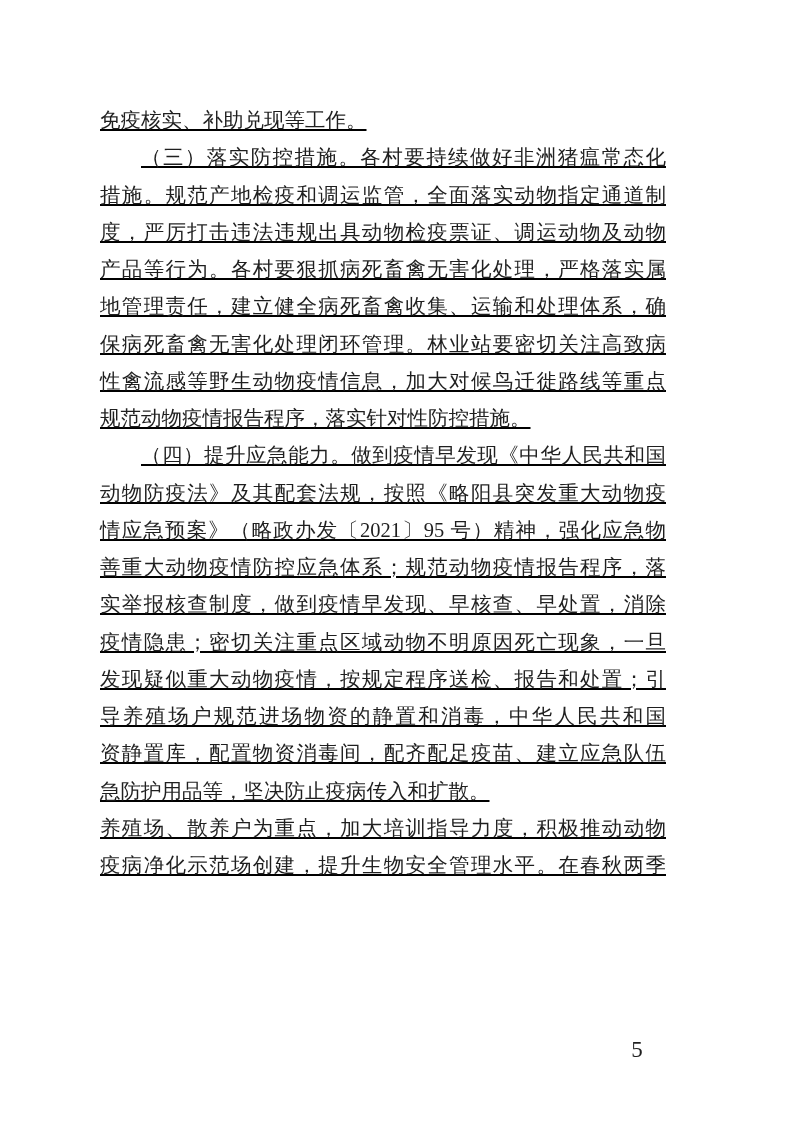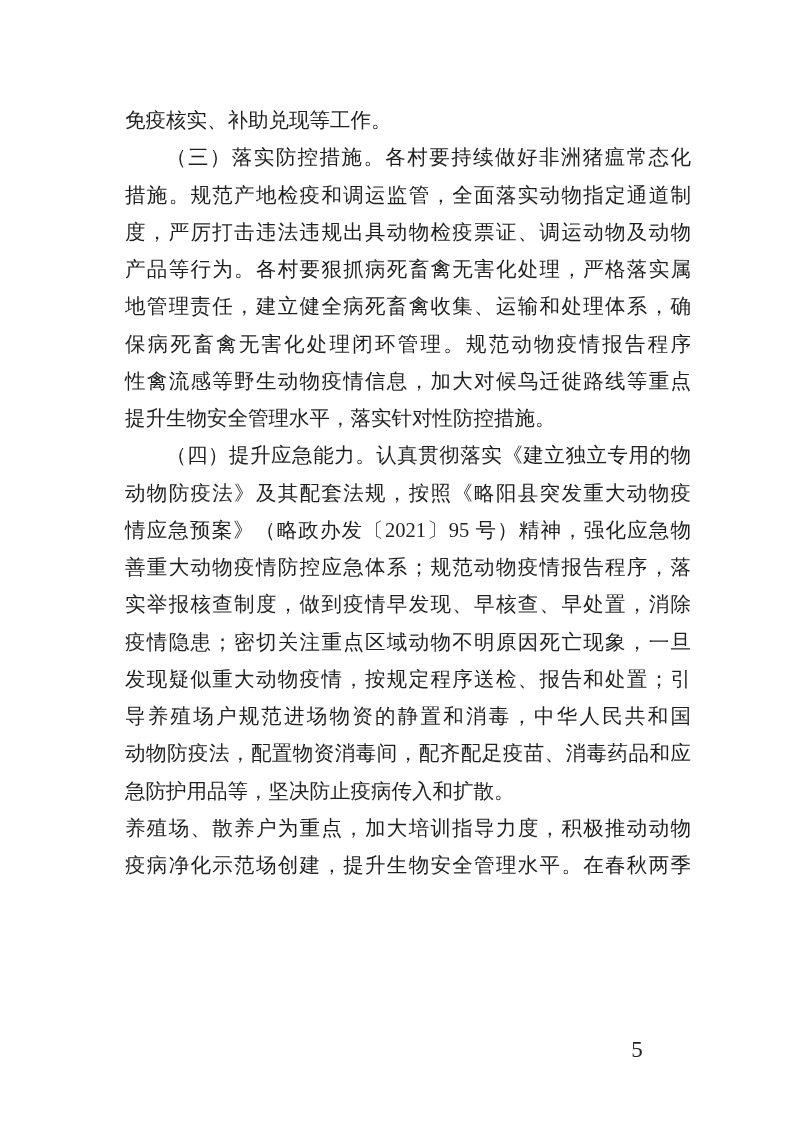--- a/index.html
+++ b/index.html
@@ -10,23 +10,24 @@
   .page {
     position: relative;
     width: 793px;
     height: 1122px;
     background: #ffffff;
     overflow: hidden;
     font-family: "Liberation Serif", "DejaVu Serif", serif;
   }
   .text-block {
     position: absolute;
-    left: 125px;
+    left: 100px;
     top: 102px;
     width: 566px;
+    text-decoration: underline;
   }
   .paragraph {
     margin: 0;
     padding: 0;
   }
   .line {
     height: 37.25px;
     line-height: 37.25px;
     font-size: 20.5px;
     color: #1f1f1f;
@@ -62,34 +63,34 @@
   <div class="text-block">
       <div class="paragraph">
         <div class="line">免疫核实、补助兑现等工作。</div>
       </div>
       <div class="paragraph">
         <div class="line justify indent">（三）落实防控措施。各村要持续做好非洲猪瘟常态化</div>
         <div class="line justify">措施。规范产地检疫和调运监管，全面落实动物指定通道制</div>
         <div class="line justify">度，严厉打击违法违规出具动物检疫票证、调运动物及动物</div>
         <div class="line justify">产品等行为。各村要狠抓病死畜禽无害化处理，严格落实属</div>
         <div class="line justify">地管理责任，建立健全病死畜禽收集、运输和处理体系，确</div>
-        <div class="line justify">保病死畜禽无害化处理闭环管理。规范动物疫情报告程序</div>
+        <div class="line justify">保病死畜禽无害化处理闭环管理。林业站要密切关注高致病</div>
         <div class="line justify">性禽流感等野生动物疫情信息，加大对候鸟迁徙路线等重点</div>
-        <div class="line">提升生物安全管理水平，落实针对性防控措施。</div>
+        <div class="line">规范动物疫情报告程序，落实针对性防控措施。</div>
       </div>
       <div class="paragraph">
-        <div class="line justify indent">（四）提升应急能力。认真贯彻落实《建立独立专用的物</div>
+        <div class="line justify indent">（四）提升应急能力。做到疫情早发现《中华人民共和国</div>
         <div class="line justify">动物防疫法》及其配套法规，按照《略阳县突发重大动物疫</div>
         <div class="line justify">情应急预案》（略政办发〔2021〕95 号）精神，强化应急物</div>
         <div class="line justify">善重大动物疫情防控应急体系；规范动物疫情报告程序，落</div>
         <div class="line justify">实举报核查制度，做到疫情早发现、早核查、早处置，消除</div>
         <div class="line justify">疫情隐患；密切关注重点区域动物不明原因死亡现象，一旦</div>
         <div class="line justify">发现疑似重大动物疫情，按规定程序送检、报告和处置；引</div>
         <div class="line justify">导养殖场户规范进场物资的静置和消毒，中华人民共和国</div>
-        <div class="line justify">动物防疫法，配置物资消毒间，配齐配足疫苗、消毒药品和应</div>
+        <div class="line justify">资静置库，配置物资消毒间，配齐配足疫苗、建立应急队伍</div>
         <div class="line">急防护用品等，坚决防止疫病传入和扩散。</div>
       </div>
       <div class="paragraph">
         <div class="line justify">养殖场、散养户为重点，加大培训指导力度，积极推动动物</div>
         <div class="line justify">疫病净化示范场创建，提升生物安全管理水平。在春秋两季</div>
       </div>
     </div>
   <div class="page-number">5</div>
 </div>
 

